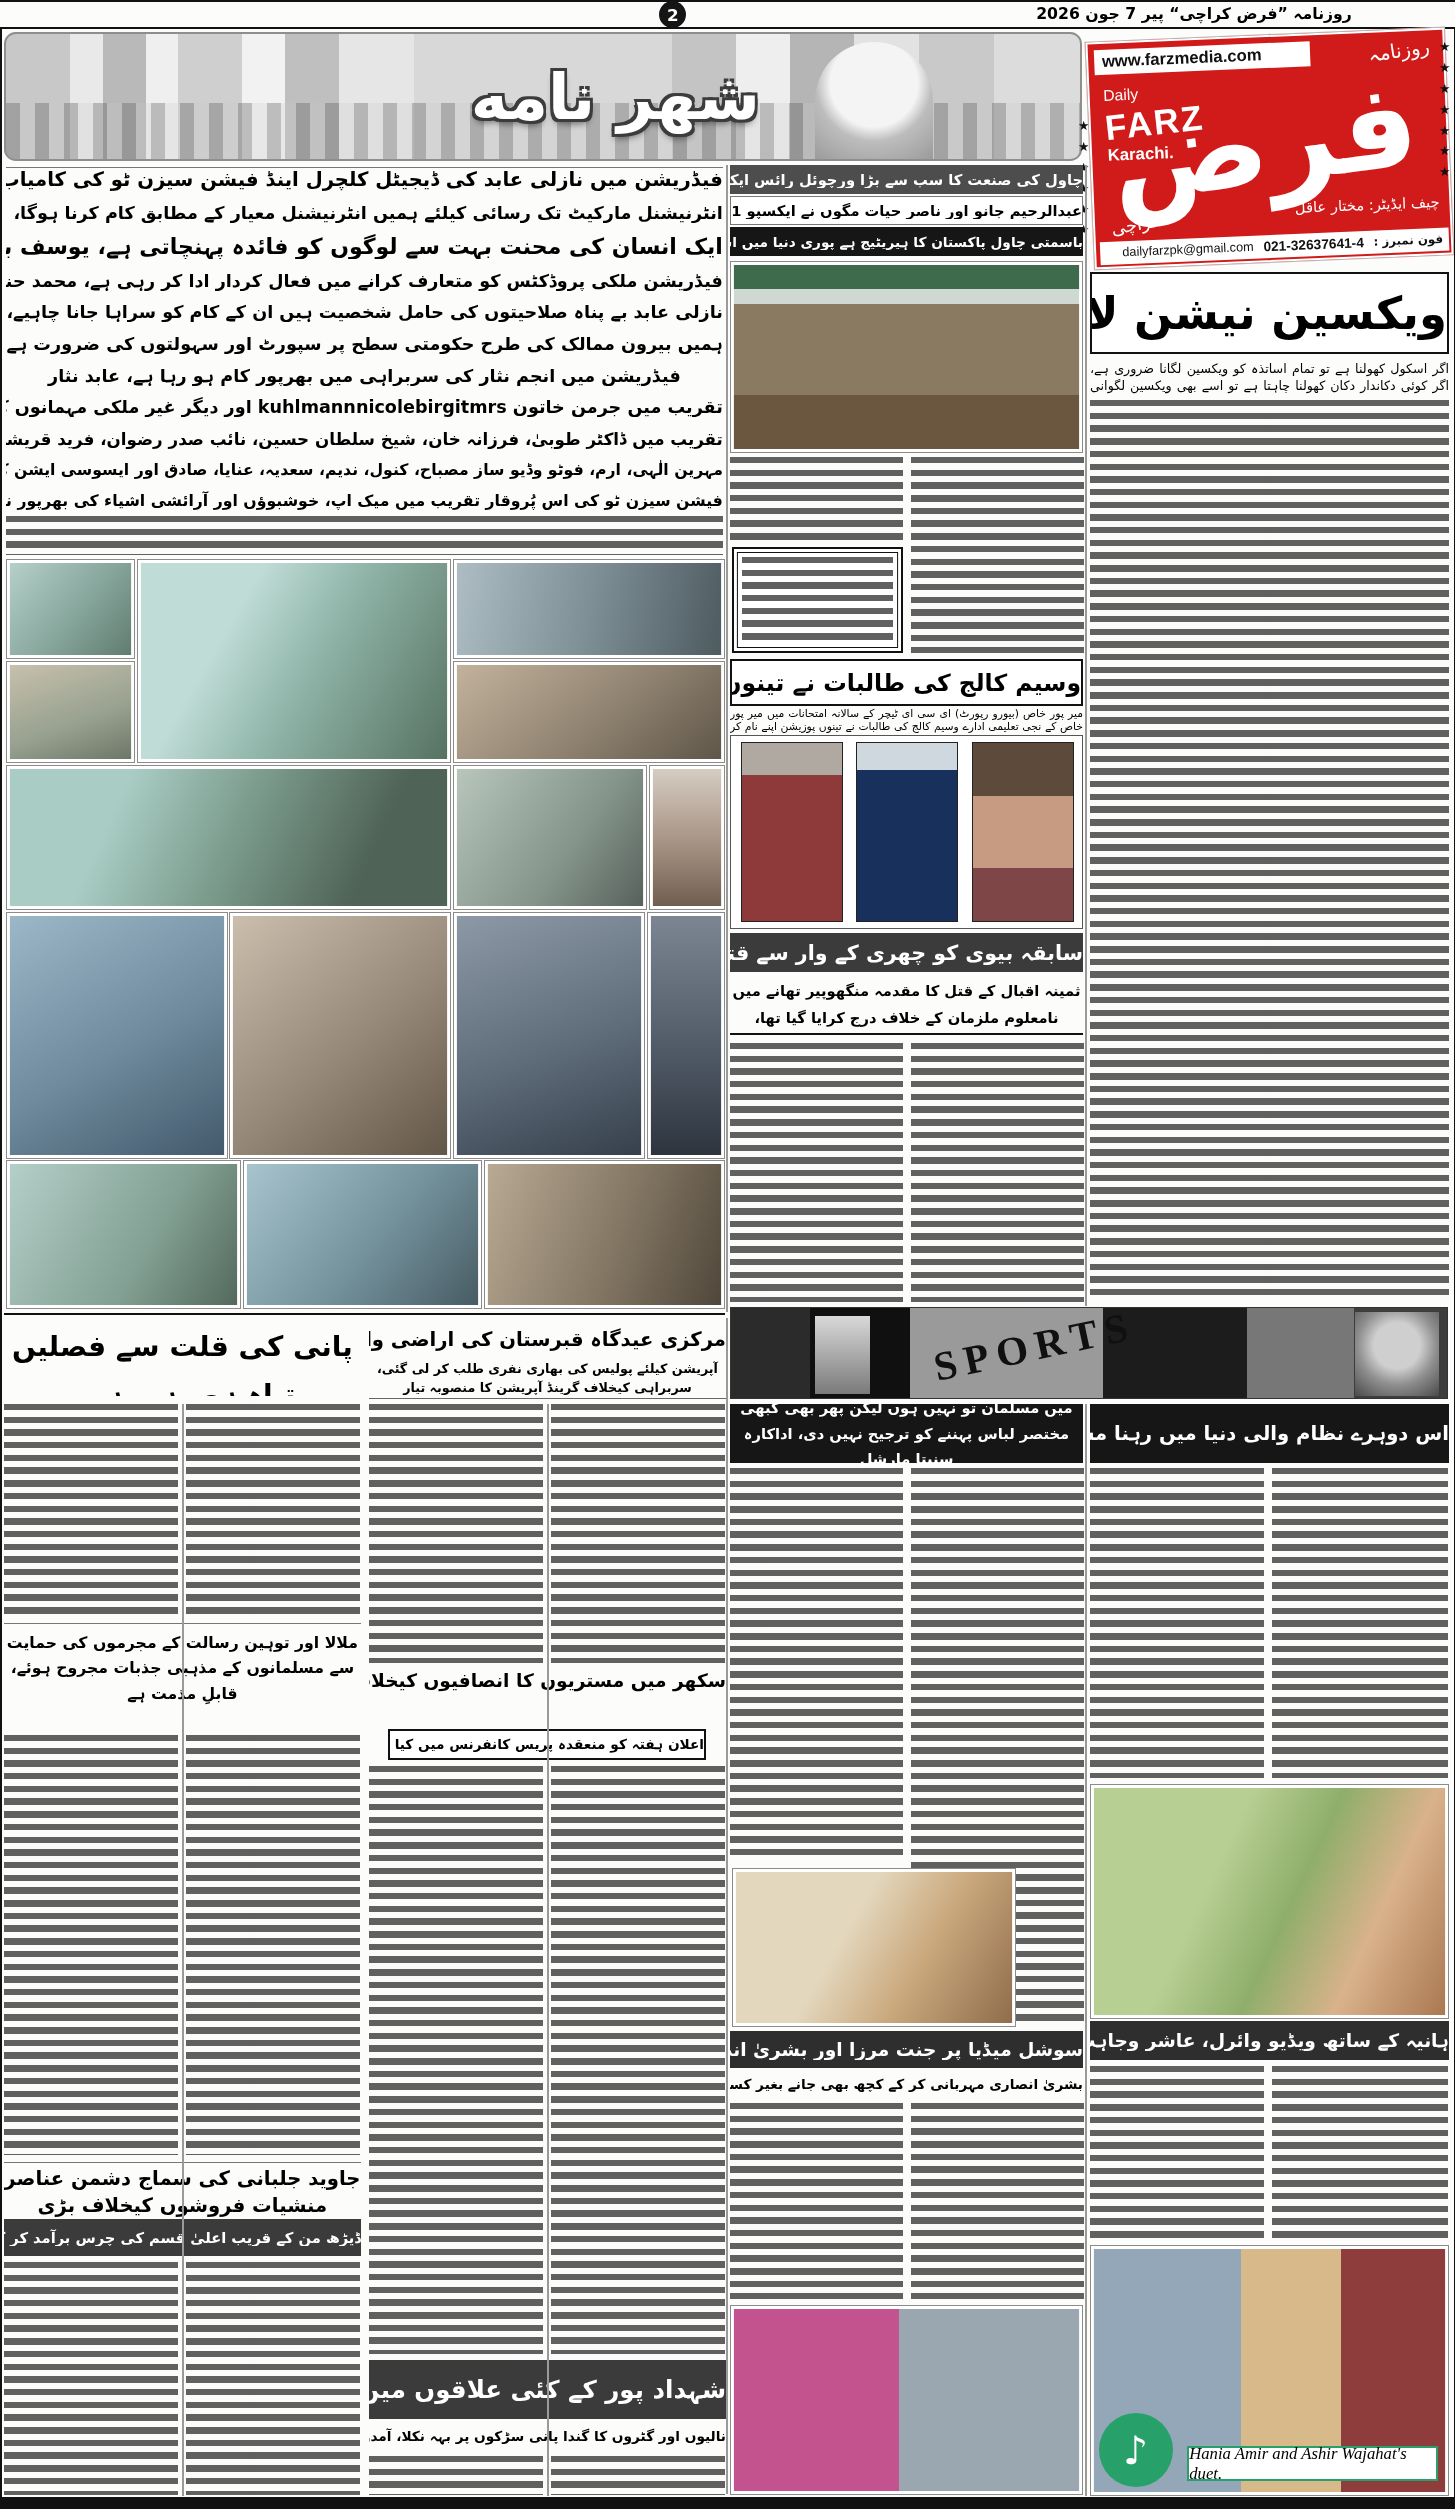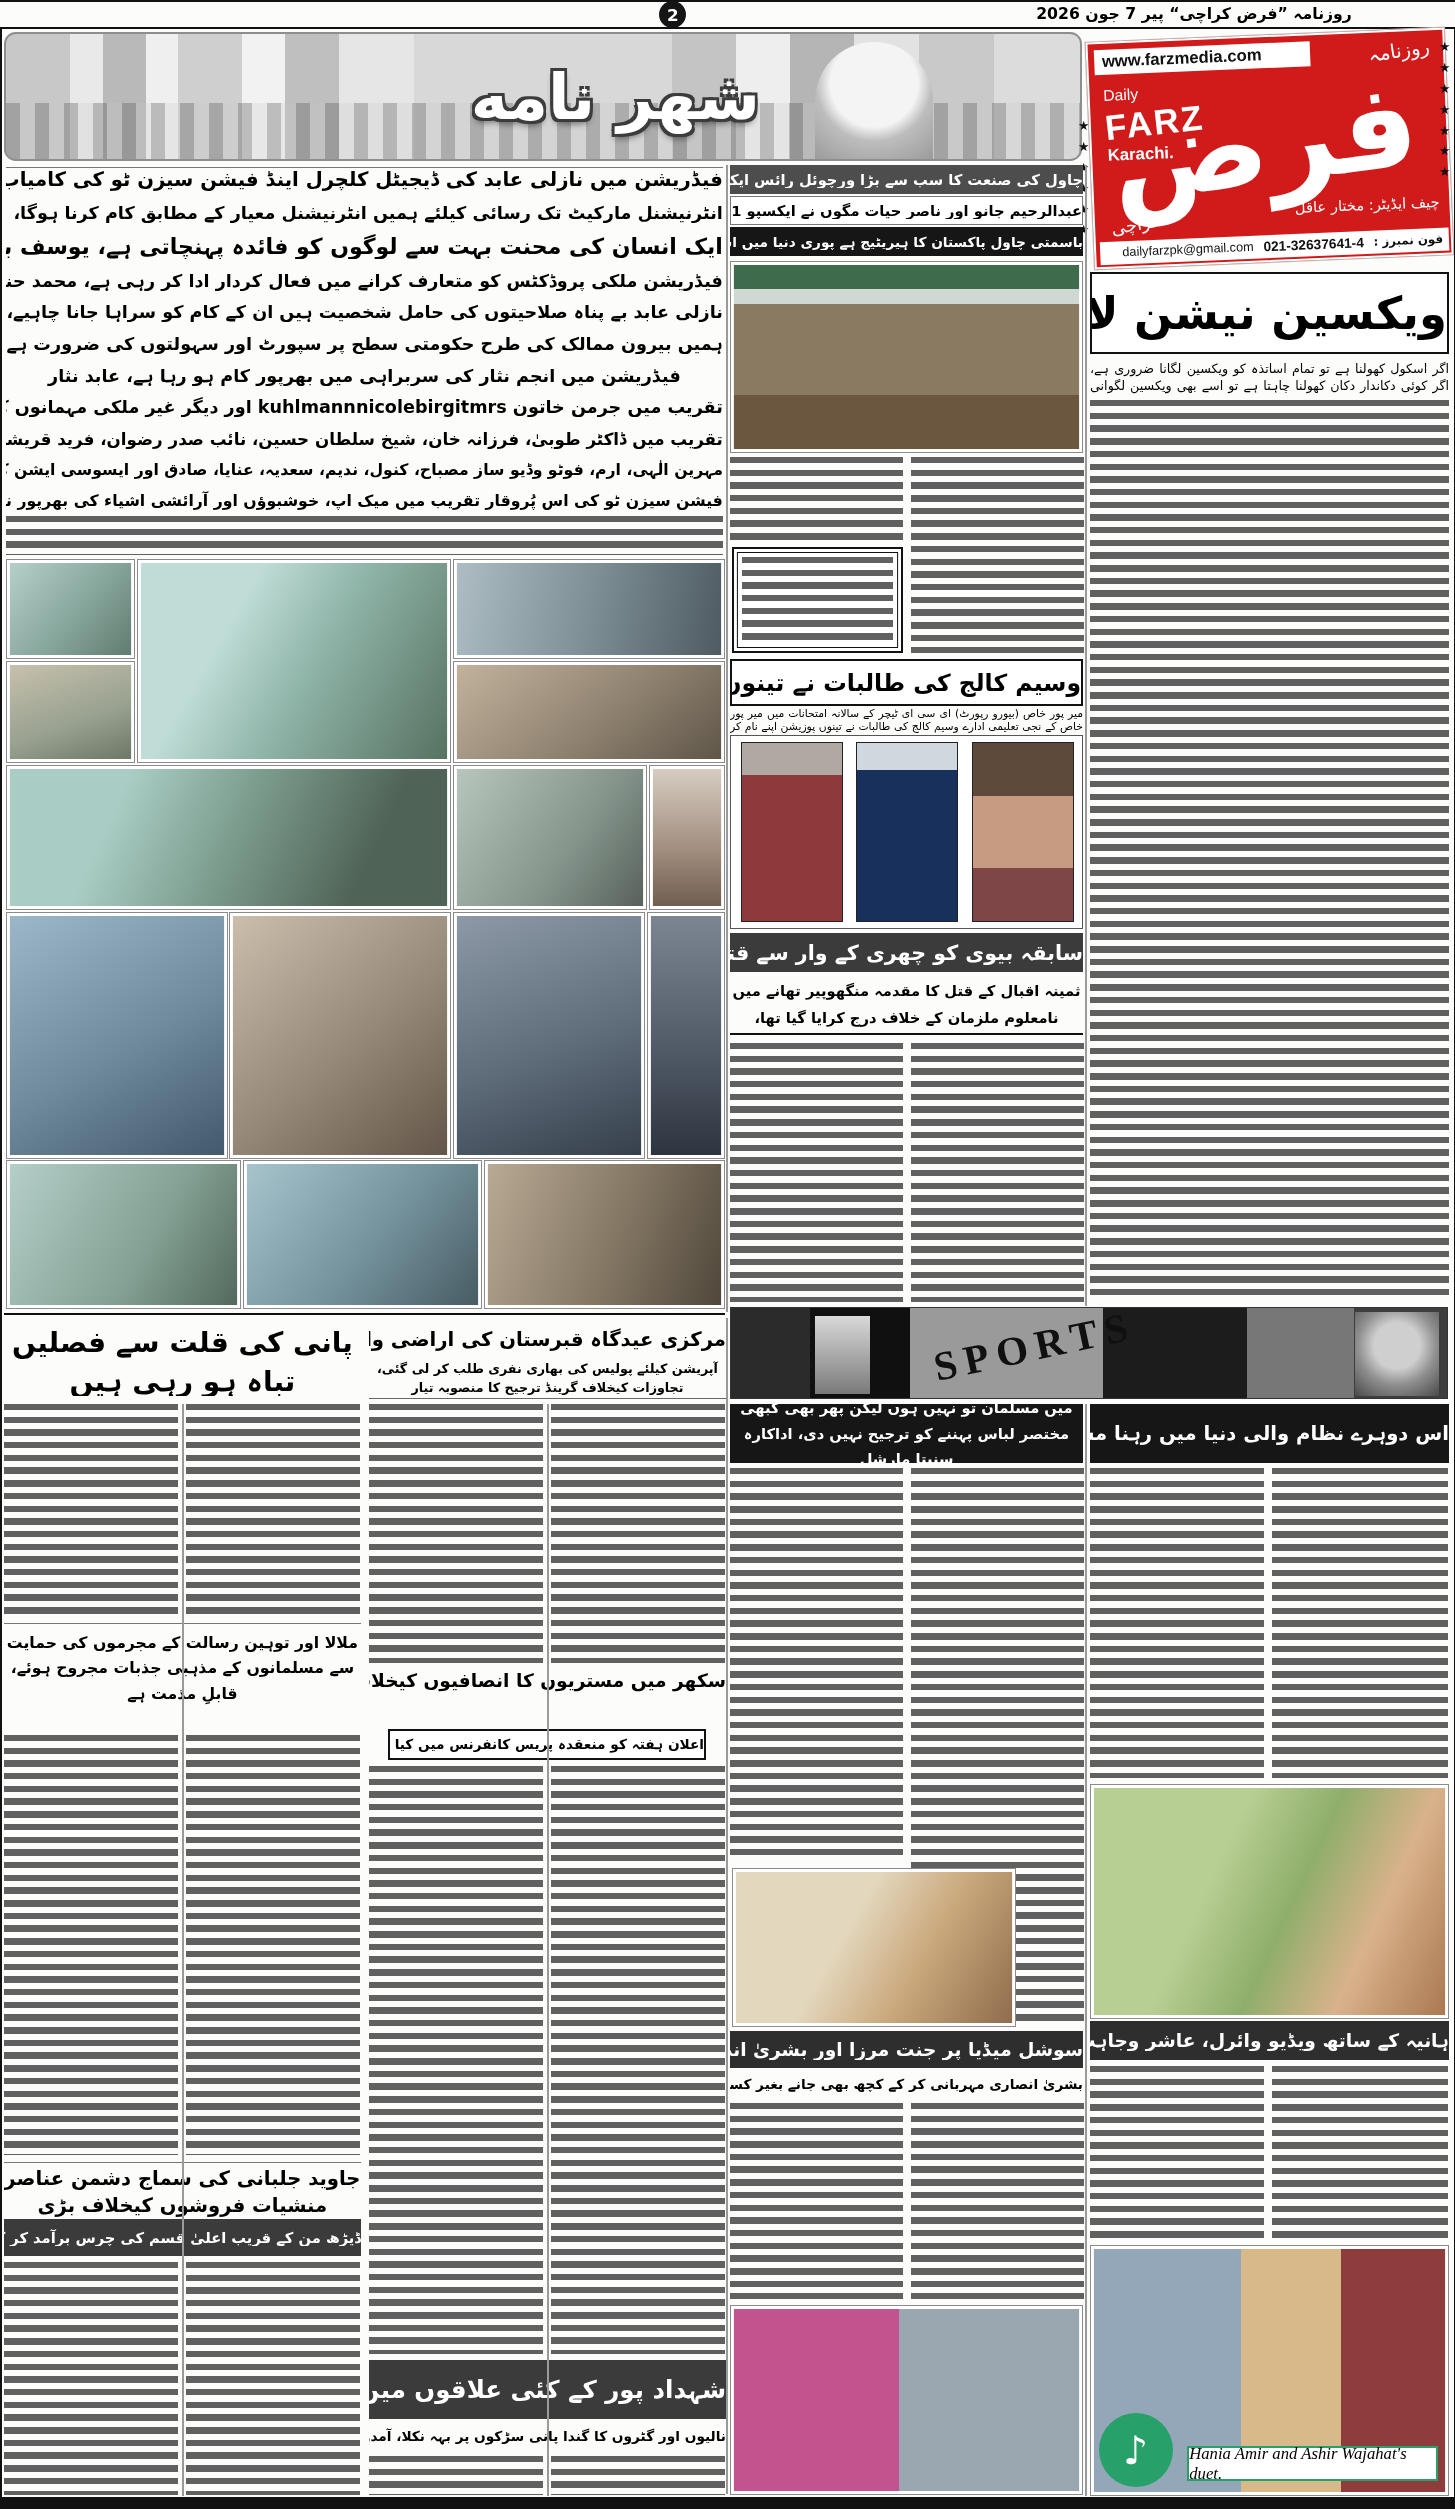--- a/index.html
+++ b/index.html
@@ -186,23 +186,23 @@
     <div class="abs flexc" style="left:7.8px;bottom:7.8px;width:74px;height:74px;border-radius:50%;background:#27a06a;color:#fff;font-size:39px">
         <span>♪</span>
       </div>
     <div class="abs flexc" style="right:9.8px;bottom:13.7px;width:251px;height:35px;background:#fff;border:2px solid #27a06a">
       <span class="serif" style="font-style:italic;font-size:16.7px;color:#000000">Hania Amir and Ashir Wajahat's duet.</span>
     </div>
   </div>
 
   <div class="abs hr" style="left:3.9px;top:1313px;width:721px;height:2px"></div>
 
-  <div class="abs ur b c" style="left:3.9px;top:1323px;width:357px;height:73px;font-size:28px;line-height:39px;overflow:hidden">پانی کی قلت سے فصلیں تباہ ہو رہی ہیں</div>
+  <div class="abs ur b c" style="left:3.9px;top:1323px;width:357px;height:73px;font-size:28px;line-height:48px;overflow:hidden">پانی کی قلت سے فصلیں تباہ ہو رہی ہیں</div>
   <div class="abs ur b c nw" style="left:369px;top:1323px;width:357px;height:33px;font-size:19.6px;line-height:33px">مرکزی عیدگاہ قبرستان کی اراضی واگزار کرانے کیلئے نوٹس</div>
-  <div class="abs ur b c" style="left:369px;top:1360px;width:357px;height:39px;font-size:12.7px;line-height:18.6px;overflow:hidden;border-bottom:1px solid #666">آپریشن کیلئے پولیس کی بھاری نفری طلب کر لی گئی، تجاوزات کیخلاف گرینڈ ترجیح کا منصوبہ تیار</div>
+  <div class="abs ur b c" style="left:369px;top:1360px;width:357px;height:39px;font-size:12.7px;line-height:18.6px;overflow:hidden;border-bottom:1px solid #666">آپریشن کیلئے پولیس کی بھاری نفری طلب کر لی گئی، سربراہی کیخلاف گرینڈ آپریشن کا منصوبہ تیار</div>
 
   <div class="abs tx" style="left:3.9px;top:1404px;width:174px;height:212px"></div>
   <div class="abs tx" style="left:186px;top:1404px;width:174px;height:212px"></div>
   <div class="abs tx" style="left:369px;top:1404px;width:174px;height:259px"></div>
   <div class="abs tx" style="left:551px;top:1404px;width:174px;height:259px"></div>
 
   <div class="abs ur b c" style="left:3.9px;top:1623px;width:357px;height:104px;font-size:15.7px;line-height:25.5px;overflow:hidden;border-top:1px solid #777;padding-top:5.9px">ملالا اور توہین رسالت کے مجرموں کی حمایت سے مسلمانوں کے مذہبی جذبات مجروح ہوئے، قابلِ مذمت ہے</div>
   <div class="abs tx" style="left:3.9px;top:1735px;width:174px;height:420px"></div>
   <div class="abs tx" style="left:186px;top:1735px;width:174px;height:420px"></div>
 

